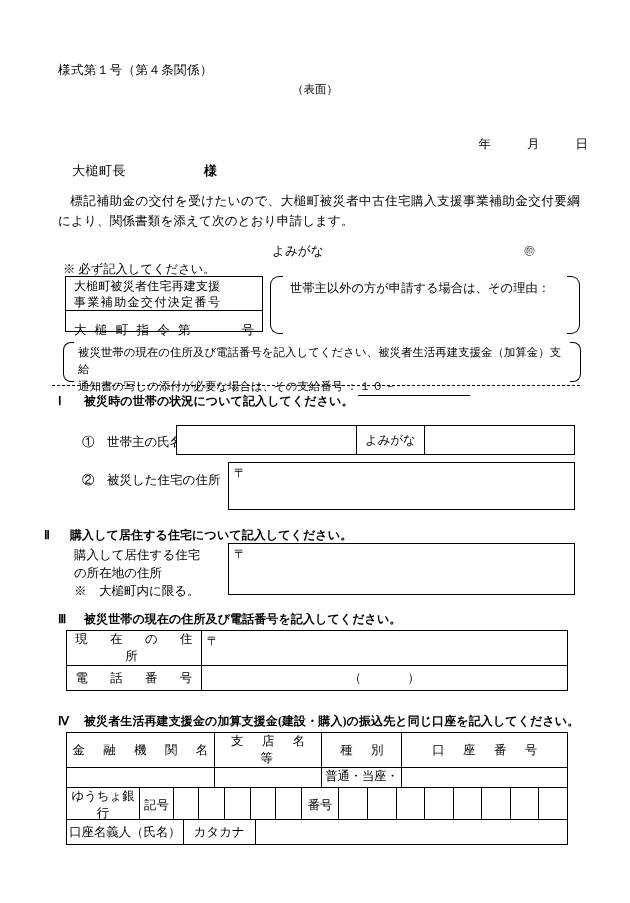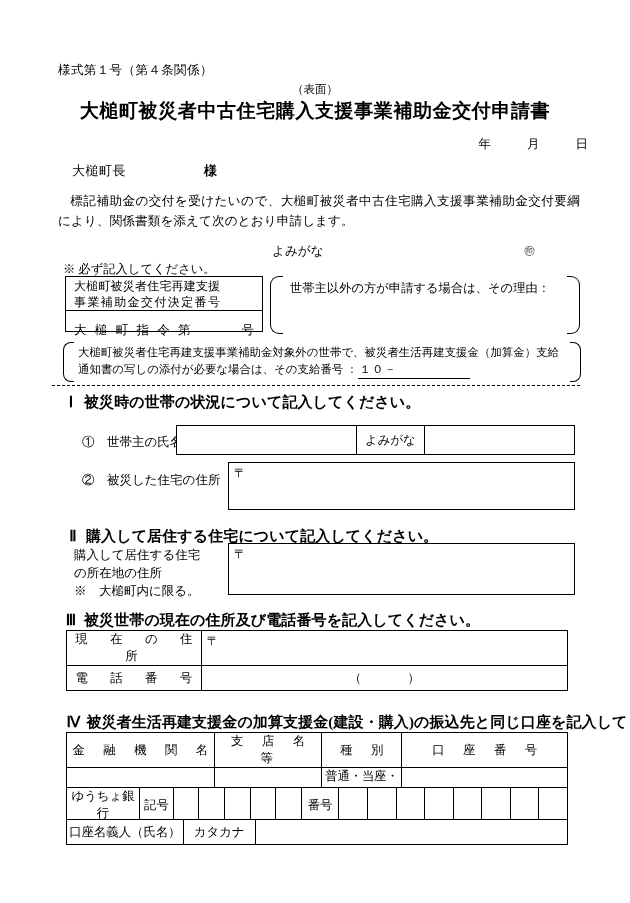--- a/index.html
+++ b/index.html
@@ -128,23 +128,22 @@
     min-width: 112px; padding-left: 2px; letter-spacing: 1px;
   }
 
   .dashline {
     position: absolute; left: 52px; top: 385px; width: 528px;
     border-top: 1.3px dashed #000;
   }
 
   
   .sec-h {
-    position: absolute; font-size: 15px; font-weight: bold;
+    position: absolute; font-size: 12px; font-weight: bold;
     letter-spacing: .1px;
-    text-align: center;
   }
   .sec-h .rn { display: inline-block; width: 26px; font-family: "Liberation Serif", serif; }
 
   
   .bx { position: absolute; border: 1px solid #000; background: #fff; }
   .lbl-abs { position: absolute; font-size: 12.5px; }
   .yubin { position: absolute; font-size: 12px; }
 
   
   table.ft {
@@ -159,21 +158,20 @@
   .outer-thick { border: 1.6px solid #000 !important; }
   .tiny { font-size: 10.2px; letter-spacing: -0.2px; }
 </style>
 </head>
 <body>
 
 <div class="page">
 
   <div class="form-no">様式第１号（第４条関係）</div>
   <div class="omote">（表面）</div>
-  <div class="doc-title">大槌町被災者中古住宅購入支援事業補助金交付申請書</div>
 
   <div class="date-line">
     <span class="date-y">年</span><span class="date-m">月</span><span class="date-d">日</span>
   </div>
 
   <div class="addressee">
     <span>大槌町長</span><span class="sama">様</span>
   </div>
 
   <div class="body-para"><span class="indent"></span><span>標記補助金の交付を受けたいので、大槌町被災者中古住宅購入支援事業補助金交付要綱により、関係書類を添えて次のとおり申請します。</span></div>
@@ -199,21 +197,21 @@
   <div class="reason-box">
     <div class="brk left"></div>
     <div class="brk right"></div>
     <div class="rtxt">世帯主以外の方が申請する場合は、その理由：</div>
   </div>
 
   <div class="note-box">
     <div class="brk left"></div>
     <div class="brk right"></div>
     <div class="ntxt">
-      <div>大槌町被災者住宅再建支援事業補助金対象外の世帯で、被災者生活再建支援金（加算金）支給</div>
+      <div>被災世帯の現在の住所及び電話番号を記入してください、被災者生活再建支援金（加算金）支給</div>
       <div><span>通知書の写しの添付が必要な場合は、その支給番号 ：</span><span class="numline">１０－</span></div>
     </div>
   </div>
 
   <div class="dashline"></div>
 
   <div class="sec-h" style="left:58px; top:393px;">
     <span class="rn">Ⅰ</span><span>被災時の世帯の状況について記入してください。</span>
   </div>
 
@@ -225,21 +223,21 @@
       <td style="width:69px;">よみがな</td>
       <td style="width:150px;"></td>
     </tr>
   </tbody>
     </table>
 
   <div class="lbl-abs" style="left:82px; top:472px;">②　被災した住宅の住所</div>
   <div class="bx" style="left:228px; top:462px; width:347px; height:48px;"></div>
   <div class="yubin" style="left:234px; top:465px;">〒</div>
 
-  <div class="sec-h" style="left:60px; top:527px;">
+  <div class="sec-h" style="left:44px; top:527px;">
     <span class="rn">Ⅱ</span><span>購入して居住する住宅について記入してください。</span>
   </div>
 
   <div class="lbl-abs" style="left:74px; top:546px; line-height:1.45;">
     <div>購入して居住する住宅</div>
     <div>の所在地の住所</div>
     <div>※　大槌町内に限る。</div>
   </div>
   <div class="bx" style="left:228px; top:543px; width:347px; height:52px;"></div>
   <div class="yubin" style="left:234px; top:546px;">〒</div>

